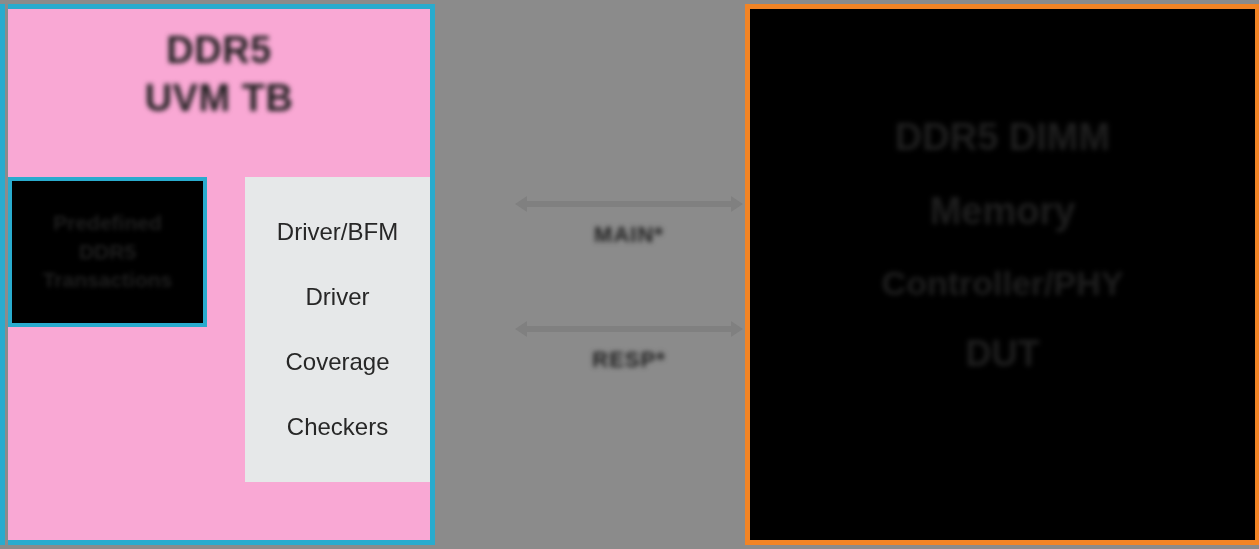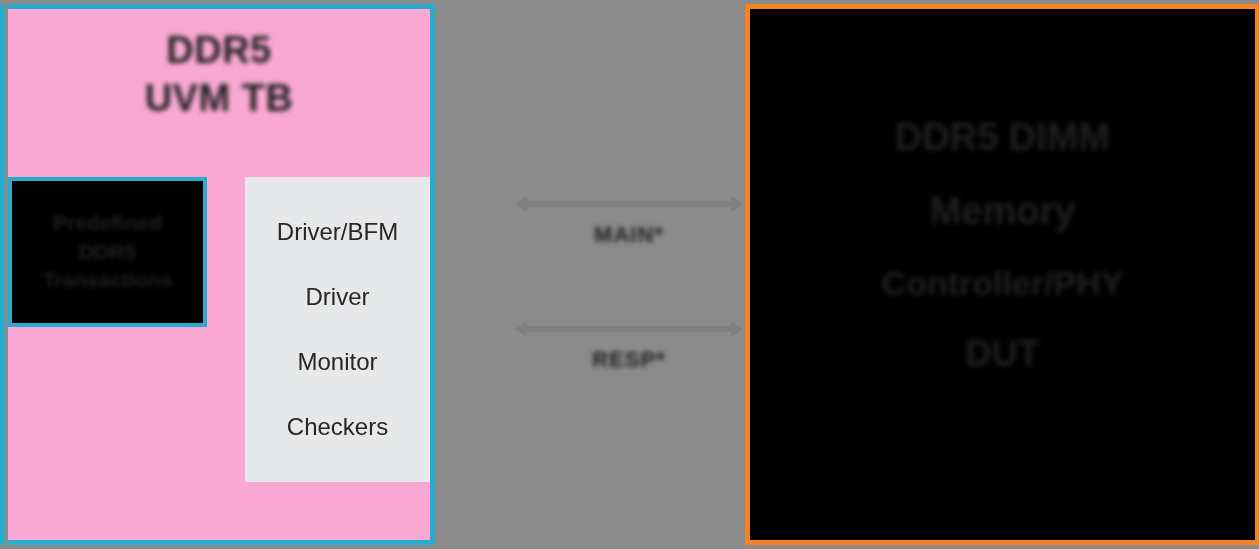--- a/index.html
+++ b/index.html
@@ -215,21 +215,21 @@
         <div class="predef-text">
           <div>Predefined</div>
           <div>DDR5</div>
           <div>Transactions</div>
         </div>
       </div>
 
       <div class="agent-box">
         <div class="agent-item">Driver/BFM</div>
         <div class="agent-item">Driver</div>
-        <div class="agent-item">Monitor</div>
+        <div class="agent-item">Coverage</div>
         <div class="agent-item">Checkers</div>
       </div>
 
     </div>
   </div>
 
   <div class="connector-col">
 
     <div class="conn top">
       <span class="arrow-head left"></span>

